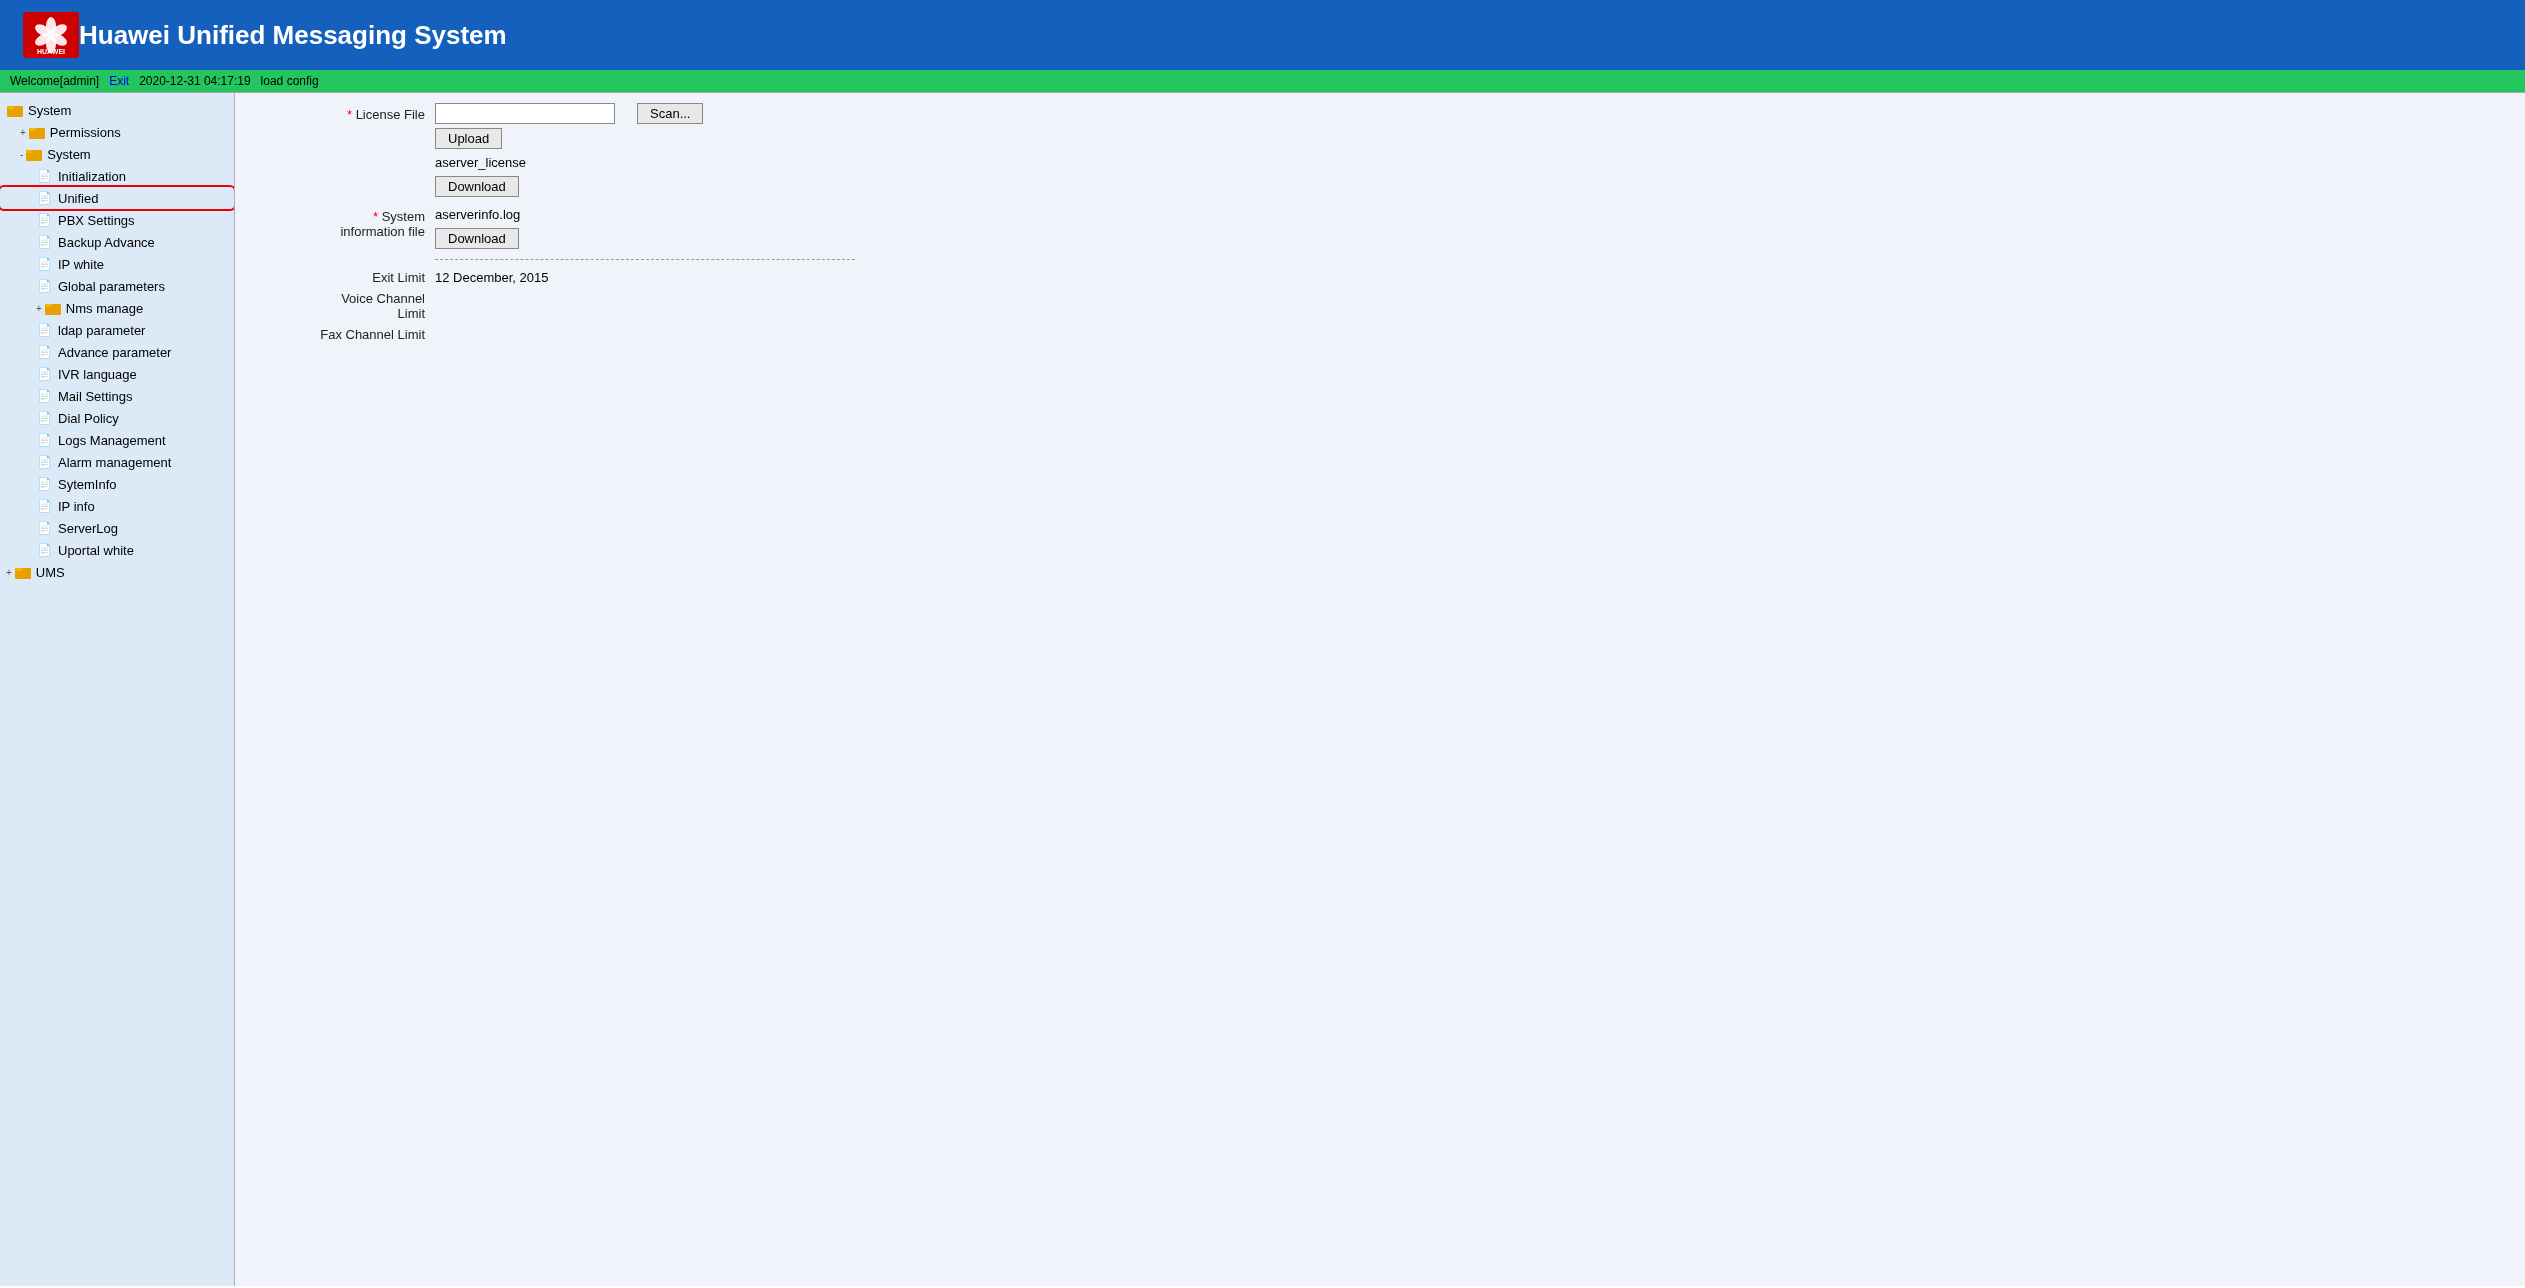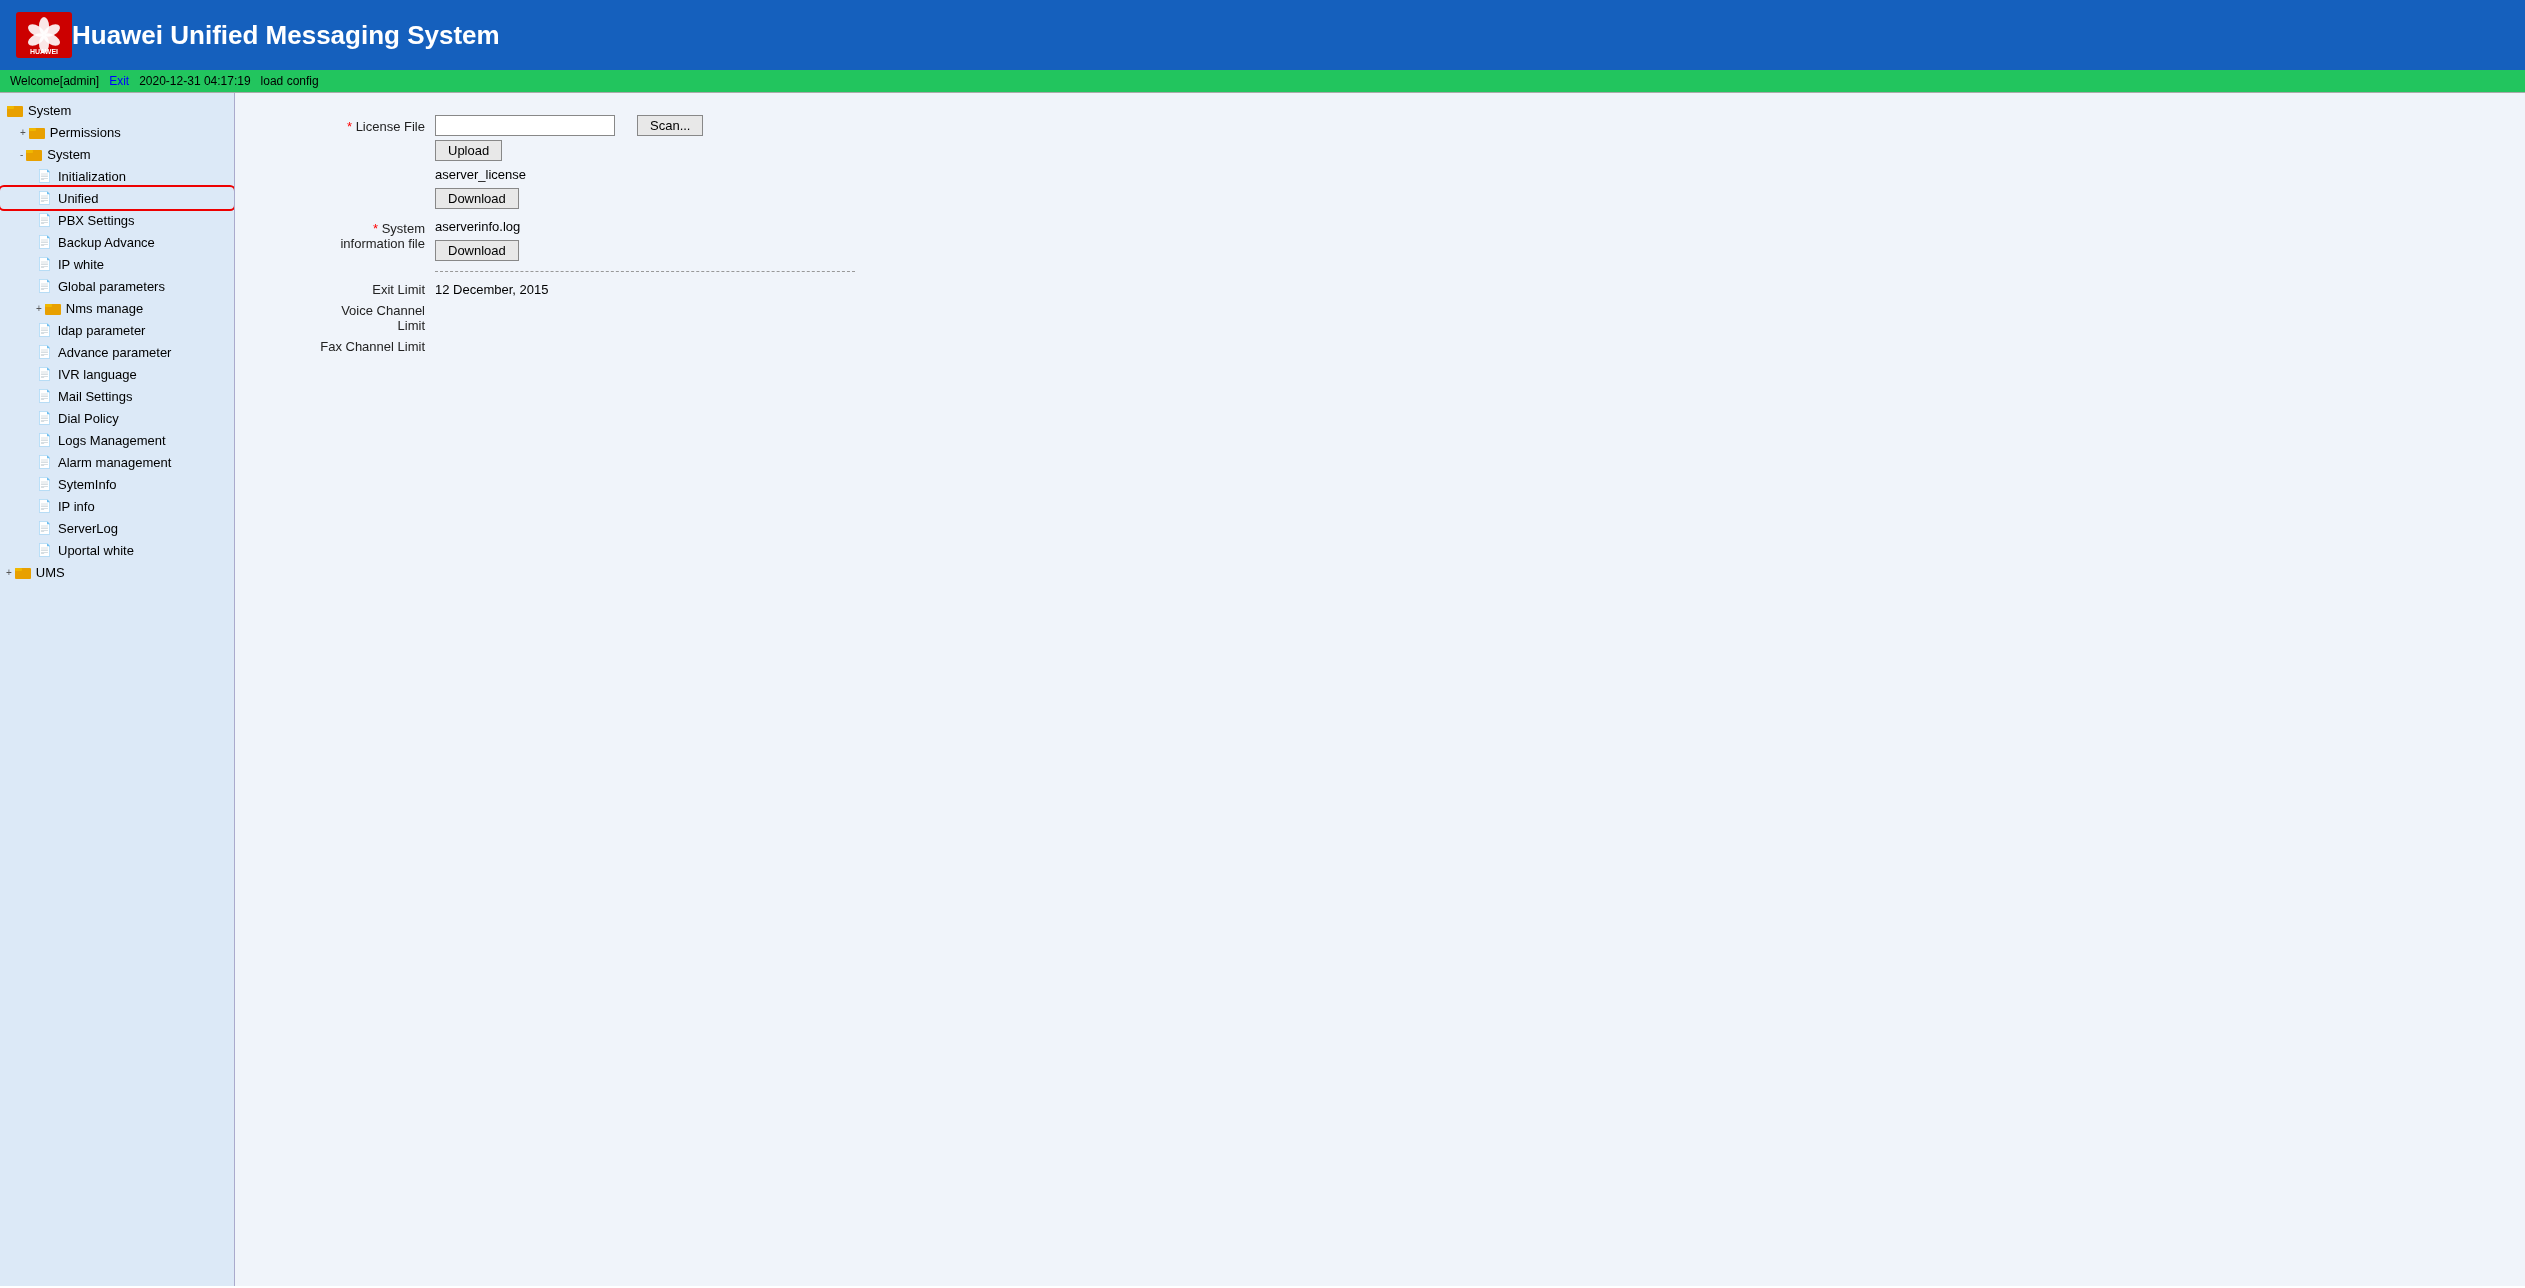--- a/index.html
+++ b/index.html
@@ -3,21 +3,21 @@
   <meta charset="utf-8">
   <style>
     * { margin: 0; padding: 0; box-sizing: border-box; }
     body { font-family: Arial, sans-serif; font-size: 13px; background: #fff; }
 
     
     .header {
       background: #1560bd;
       display: flex;
       align-items: center;
-      padding: 8px 16px;
+      padding: 8px 23px;
       height: 70px;
     }
     .header-title {
       color: #fff;
       font-size: 26px;
       font-weight: bold;
     }
 
     
     .toolbar {
@@ -75,21 +75,21 @@
     .sidebar-item.highlighted {
       outline: 2px solid #e00;
       border-radius: 4px;
     }
     .page-icon { color: #6080b0; font-size: 12px; }
     .expand-icon { color: #555; font-size: 10px; margin-right: 2px; }
 
     
     .content {
       flex: 1;
-      padding: 22px 20px;
+      padding: 10px 20px;
       overflow-y: auto;
       background: #f0f4fa;
     }
 
     
     .form-row {
       display: flex;
       align-items: flex-start;
       margin-bottom: 8px;
     }

